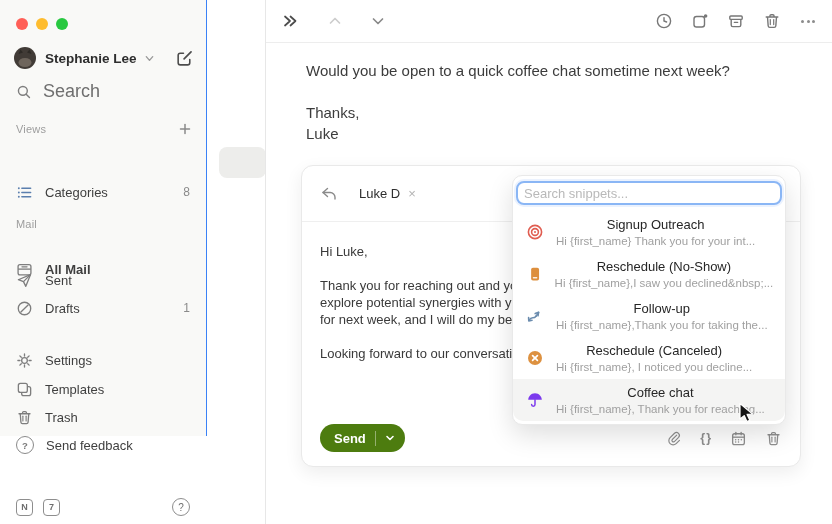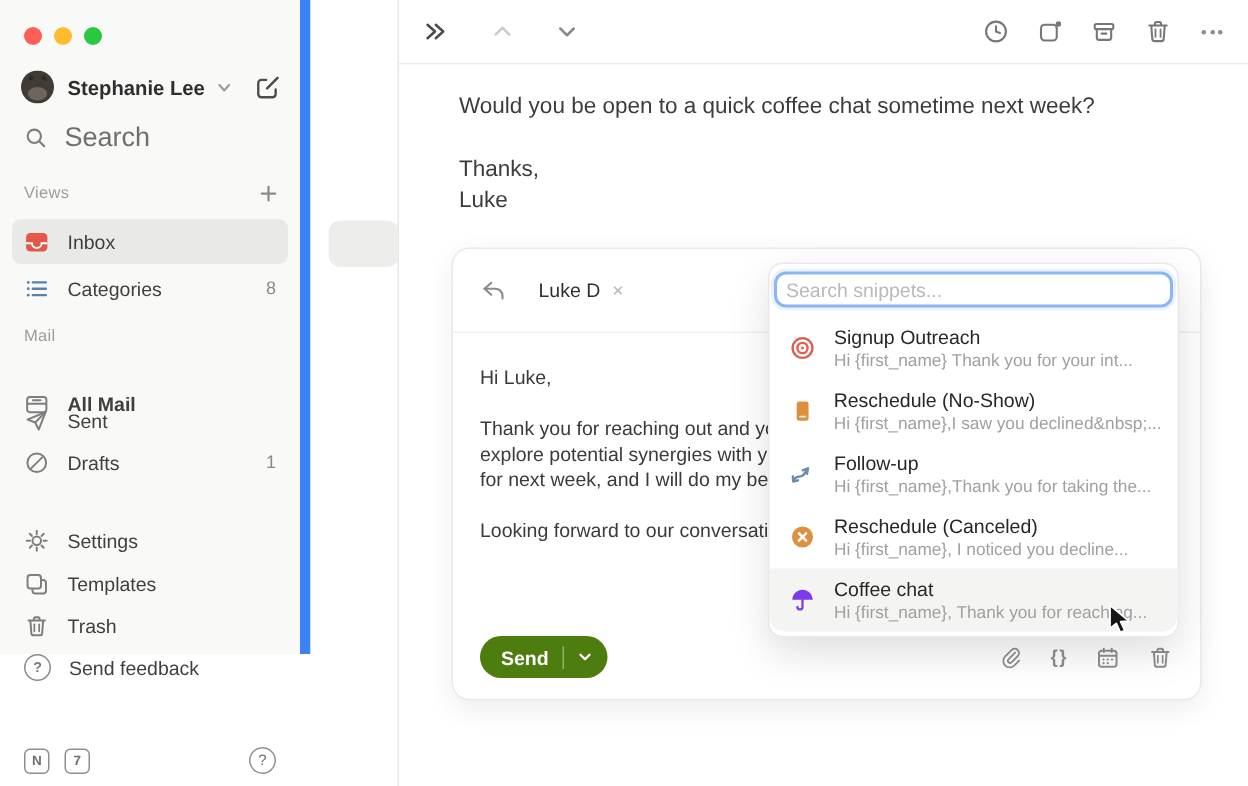--- a/index.html
+++ b/index.html
@@ -2,21 +2,21 @@
 <html><head>
 <meta charset="utf-8">
 <style>
   html,body{margin:0;padding:0;}
   body{width:832px;height:524px;overflow:hidden;position:relative;background:#fff;
        font-family:"Liberation Sans",sans-serif;color:#3a3a3a;-webkit-font-smoothing:antialiased;}
   svg{display:block;}
 
   
   .sidebar{position:absolute;left:0;top:0;width:207px;height:436px;background:#f9f9f7;
-           border-right:7px solid #3b82f6;box-sizing:border-box;}
+           border-right:1px solid #3b82f6;box-sizing:border-box;}
   .traffic{position:absolute;top:18px;left:16px;display:flex;gap:8px;}
   .dot{width:12px;height:12px;border-radius:50%;}
   .profile{position:absolute;top:45px;left:14px;right:12px;height:26px;display:flex;align-items:center;}
   .profile .name{margin-left:9px;font-size:13.5px;font-weight:700;color:#2e2e2e;}
   .profile .chev{margin-left:7px;}
   .profile .spacer{flex:1;}
   .searchrow{position:absolute;top:81px;left:16px;display:flex;align-items:center;gap:11px;
              color:#6f6f6f;font-size:18px;}
   .sechead{position:absolute;left:16px;right:14px;display:flex;align-items:center;
            font-size:11px;color:#9d9d9d;letter-spacing:.2px;}
@@ -71,21 +71,21 @@
   .popup{position:absolute;left:512px;top:175px;width:274px;height:250px;background:#fff;
          border:1px solid #e9e9e9;border-radius:10px;box-shadow:0 10px 26px rgba(0,0,0,.13);
          box-sizing:border-box;z-index:5;}
   .popup input{display:block;width:266px;height:24px;margin:5px 3px 6px;box-sizing:border-box;
                border:2px solid #8ab6f5;border-radius:8px;padding:0 6px;font-size:13px;
                font-family:"Liberation Sans",sans-serif;color:#333;outline:none;
                box-shadow:0 0 0 2px rgba(120,170,245,.15);}
   .popup input::placeholder{color:#b9b9b9;}
   .snip{height:42px;display:flex;align-items:center;gap:12px;padding:0 13px;box-sizing:border-box;}
   .snip.hl{background:#f4f4f3;border-radius:0 0 10px 10px;}
-  .snip .txt{display:flex;flex-direction:column;min-width:0;}
+  .snip .txt{display:flex;flex-direction:column;min-width:0;align-items:center;}
   .snip .t{font-size:13px;color:#262626;line-height:15px;}
   .snip .p{font-size:11.5px;color:#a0a0a0;line-height:14px;margin-top:2px;white-space:nowrap;}
 
   .cursor{position:absolute;left:736px;top:402px;z-index:10;}
 </style>
 </head>
 <body>
 
 <div class="sidebar">
 
@@ -122,27 +122,20 @@
   </div>
 
   <div class="sechead" style="top:122px;align-items:center;">
     <span>Views</span>
     <svg class="plus" width="14" height="14" viewBox="0 0 14 14">
       <line x1="7" y1="2.5" x2="7" y2="11.5" stroke="#8a8a8a" stroke-width="1.5" stroke-linecap="round"></line>
       <line x1="2.5" y1="7" x2="11.5" y2="7" stroke="#8a8a8a" stroke-width="1.5" stroke-linecap="round"></line>
     </svg>
   </div>
 
-  <div class="nav selected" style="top:146px;">
-    <svg width="17" height="17" viewBox="0 0 18 18">
-      <rect x="1.5" y="2.5" width="15" height="13" rx="3" fill="#e2584a"></rect>
-      <path d="M1.5 9.7 H5.6 a3.4 3.4 0 0 0 6.8 0 H16.5" fill="none" stroke="#fff" stroke-width="1.4"></path>
-    </svg>
-    <span>Inbox</span>
-  </div>
 
   <div class="nav" style="top:177px;">
     <svg width="17" height="17" viewBox="0 0 18 18">
       <circle cx="3" cy="4.5" r="1" fill="#5b7fae"></circle>
         <line x1="6.2" y1="4.5" x2="15.5" y2="4.5" stroke="#5b7fae" stroke-width="1.6" stroke-linecap="round"></line>
       <circle cx="3" cy="9" r="1" fill="#5b7fae"></circle>
         <line x1="6.2" y1="9" x2="15.5" y2="9" stroke="#5b7fae" stroke-width="1.6" stroke-linecap="round"></line>
       <circle cx="3" cy="13.5" r="1" fill="#5b7fae"></circle>
         <line x1="6.2" y1="13.5" x2="15.5" y2="13.5" stroke="#5b7fae" stroke-width="1.6" stroke-linecap="round"></line>
     </svg>

